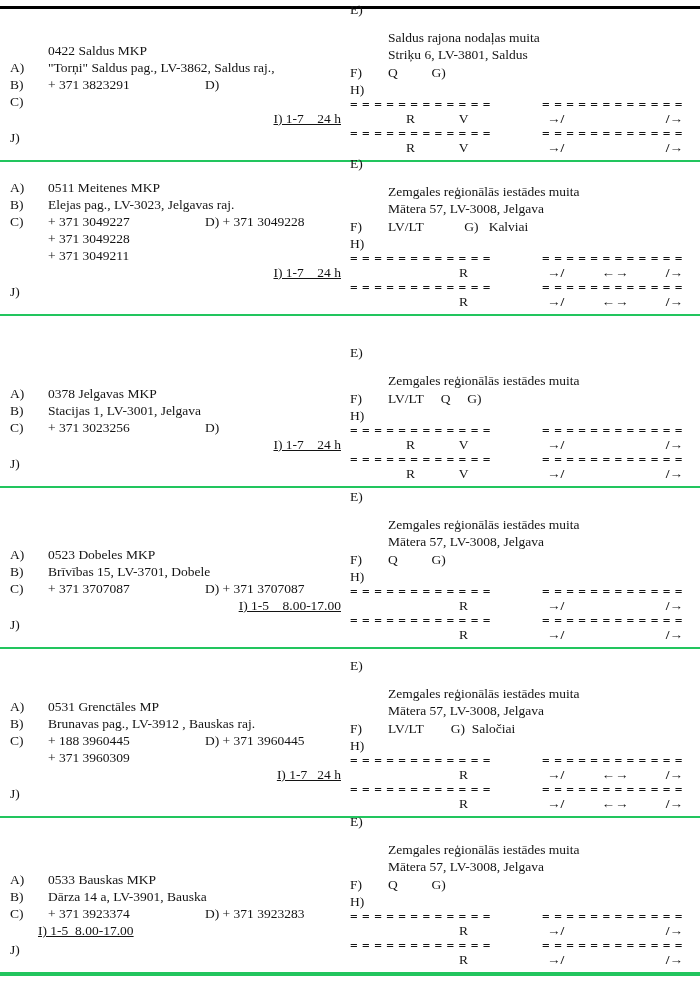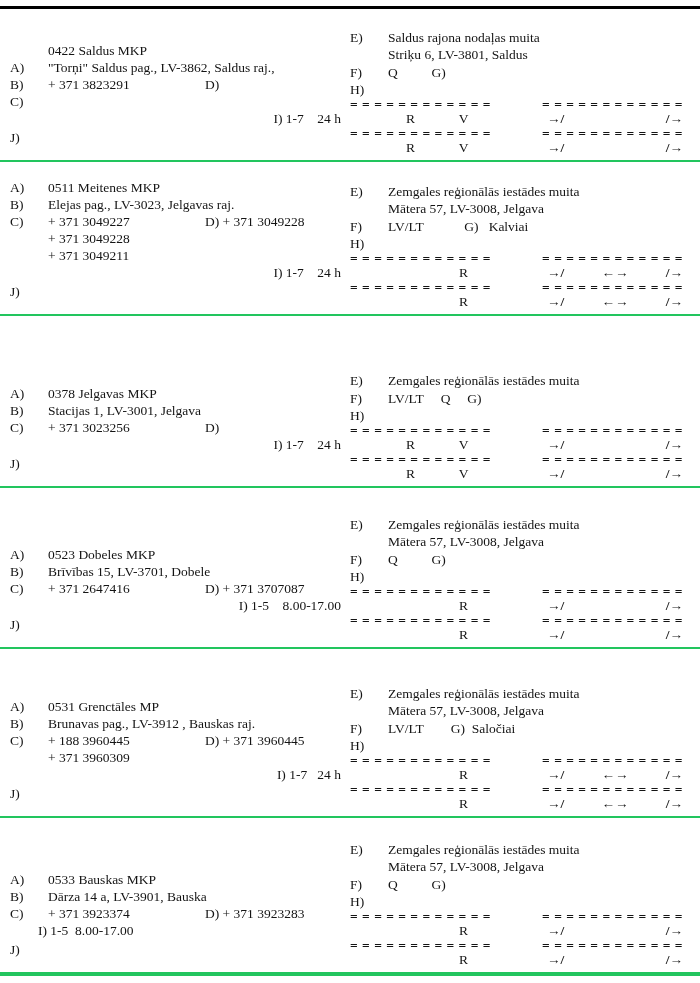--- a/index.html
+++ b/index.html
@@ -53,26 +53,27 @@
   .lrow{display:flex;min-height:17px;line-height:17px;white-space:nowrap;}
   .txt{flex:0 0 157px;}
   .dpart{flex:1;white-space:nowrap;}
   .spacer{flex:1 1 auto;}
   .iline{
     line-height:17px;
     text-align:right;
     padding-right:4px;
     margin-bottom:2px;
     white-space:nowrap;
+    text-decoration:underline;
   }
   .entry.i-left .iline{text-align:left;padding-left:28px;}
   .jrow{line-height:17px;margin-bottom:14px;}
 
   .erow{display:flex;line-height:17px;}
-  .etxt{flex:1;}
+  .etxt{flex:1;margin-top:28px;}
   .frow{display:flex;line-height:17px;margin-top:1px;white-space:nowrap;}
   .hrow{line-height:17px;}
   .dashrow{display:flex;justify-content:space-between;height:13px;line-height:13px;overflow:hidden;}
   .dashes{font-weight:700;letter-spacing:0.5px;white-space:nowrap;}
   .symrow{display:flex;justify-content:space-between;height:16px;line-height:16px;}
   .symrow.lastsym{margin-bottom:4px;}
   .lgroup{width:140px;box-sizing:border-box;padding-left:34px;display:flex;}
   .slot{width:53px;text-align:center;}
   .rgroup{width:136px;display:flex;justify-content:space-between;font-weight:700;}
 </style>
@@ -314,21 +315,21 @@
         <span class="txt">0523 Dobeles MKP</span>
         <span class="dpart"></span>
       </div>
       <div class="lrow">
         <span class="lbl">B)</span>
         <span class="txt">Brīvības 15, LV-3701, Dobele</span>
         <span class="dpart"></span>
       </div>
       <div class="lrow">
         <span class="lbl">C)</span>
-        <span class="txt">+ 371 2647416</span>
+        <span class="txt">+ 371 3707087</span>
         <span class="dpart">D) + 371 3707087</span>
       </div>
 
       <div class="spacer"></div>
       <div class="iline">I) 1-5&nbsp;&nbsp;&nbsp;&nbsp;8.00-17.00</div>
       <div class="jrow">
         <span class="lbl">J)</span>
       </div>
     </div>
     <div class="right">

